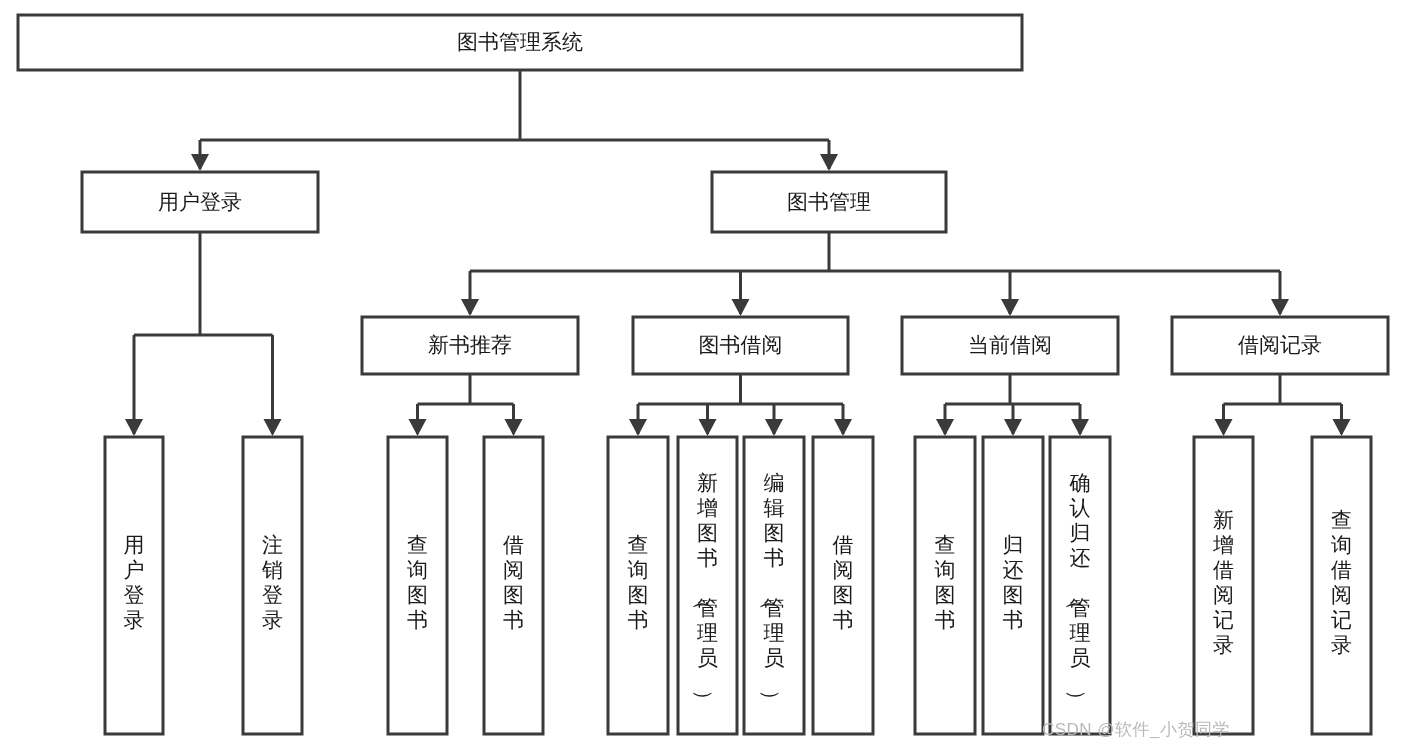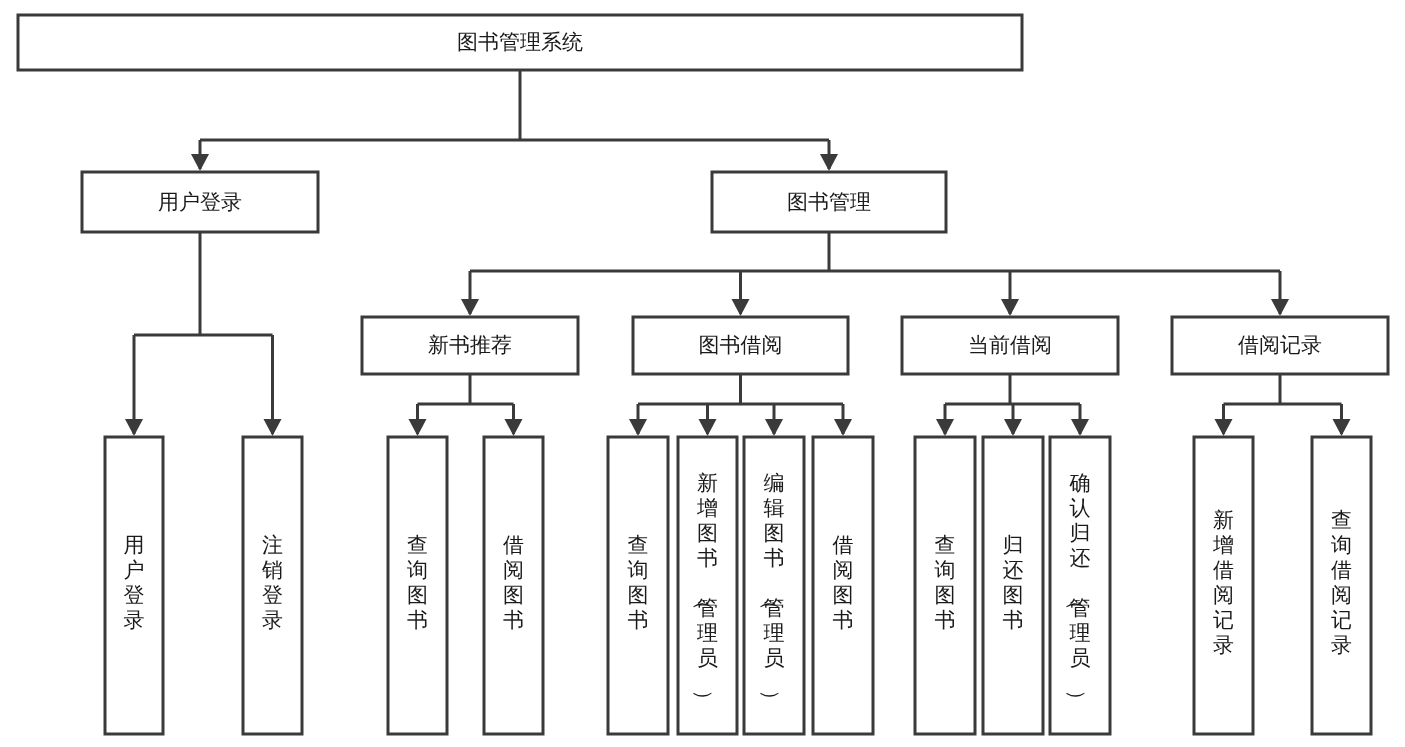--- a/index.html
+++ b/index.html
@@ -204,14 +204,15 @@
           <rect x="1194" y="437" width="59" height="297" class="node-rect"></rect>
           <text x="1223.5" class="node-label-vertical" y="527"><tspan x="1223.5" dy="0">新</tspan><tspan x="1223.5" dy="25">增</tspan><tspan x="1223.5" dy="25">借</tspan><tspan x="1223.5" dy="25">阅</tspan><tspan x="1223.5" dy="25">记</tspan><tspan x="1223.5" dy="25">录</tspan></text>
         </g>
         <g>
           <rect x="1312" y="437" width="59" height="297" class="node-rect"></rect>
           <text x="1341.5" class="node-label-vertical" y="527"><tspan x="1341.5" dy="0">查</tspan><tspan x="1341.5" dy="25">询</tspan><tspan x="1341.5" dy="25">借</tspan><tspan x="1341.5" dy="25">阅</tspan><tspan x="1341.5" dy="25">记</tspan><tspan x="1341.5" dy="25">录</tspan></text>
         </g>
       </g>
   </svg>
 
+  <div class="watermark">CSDN @软件_小贺同学</div>
 
 </div>
 
 </body></html>

